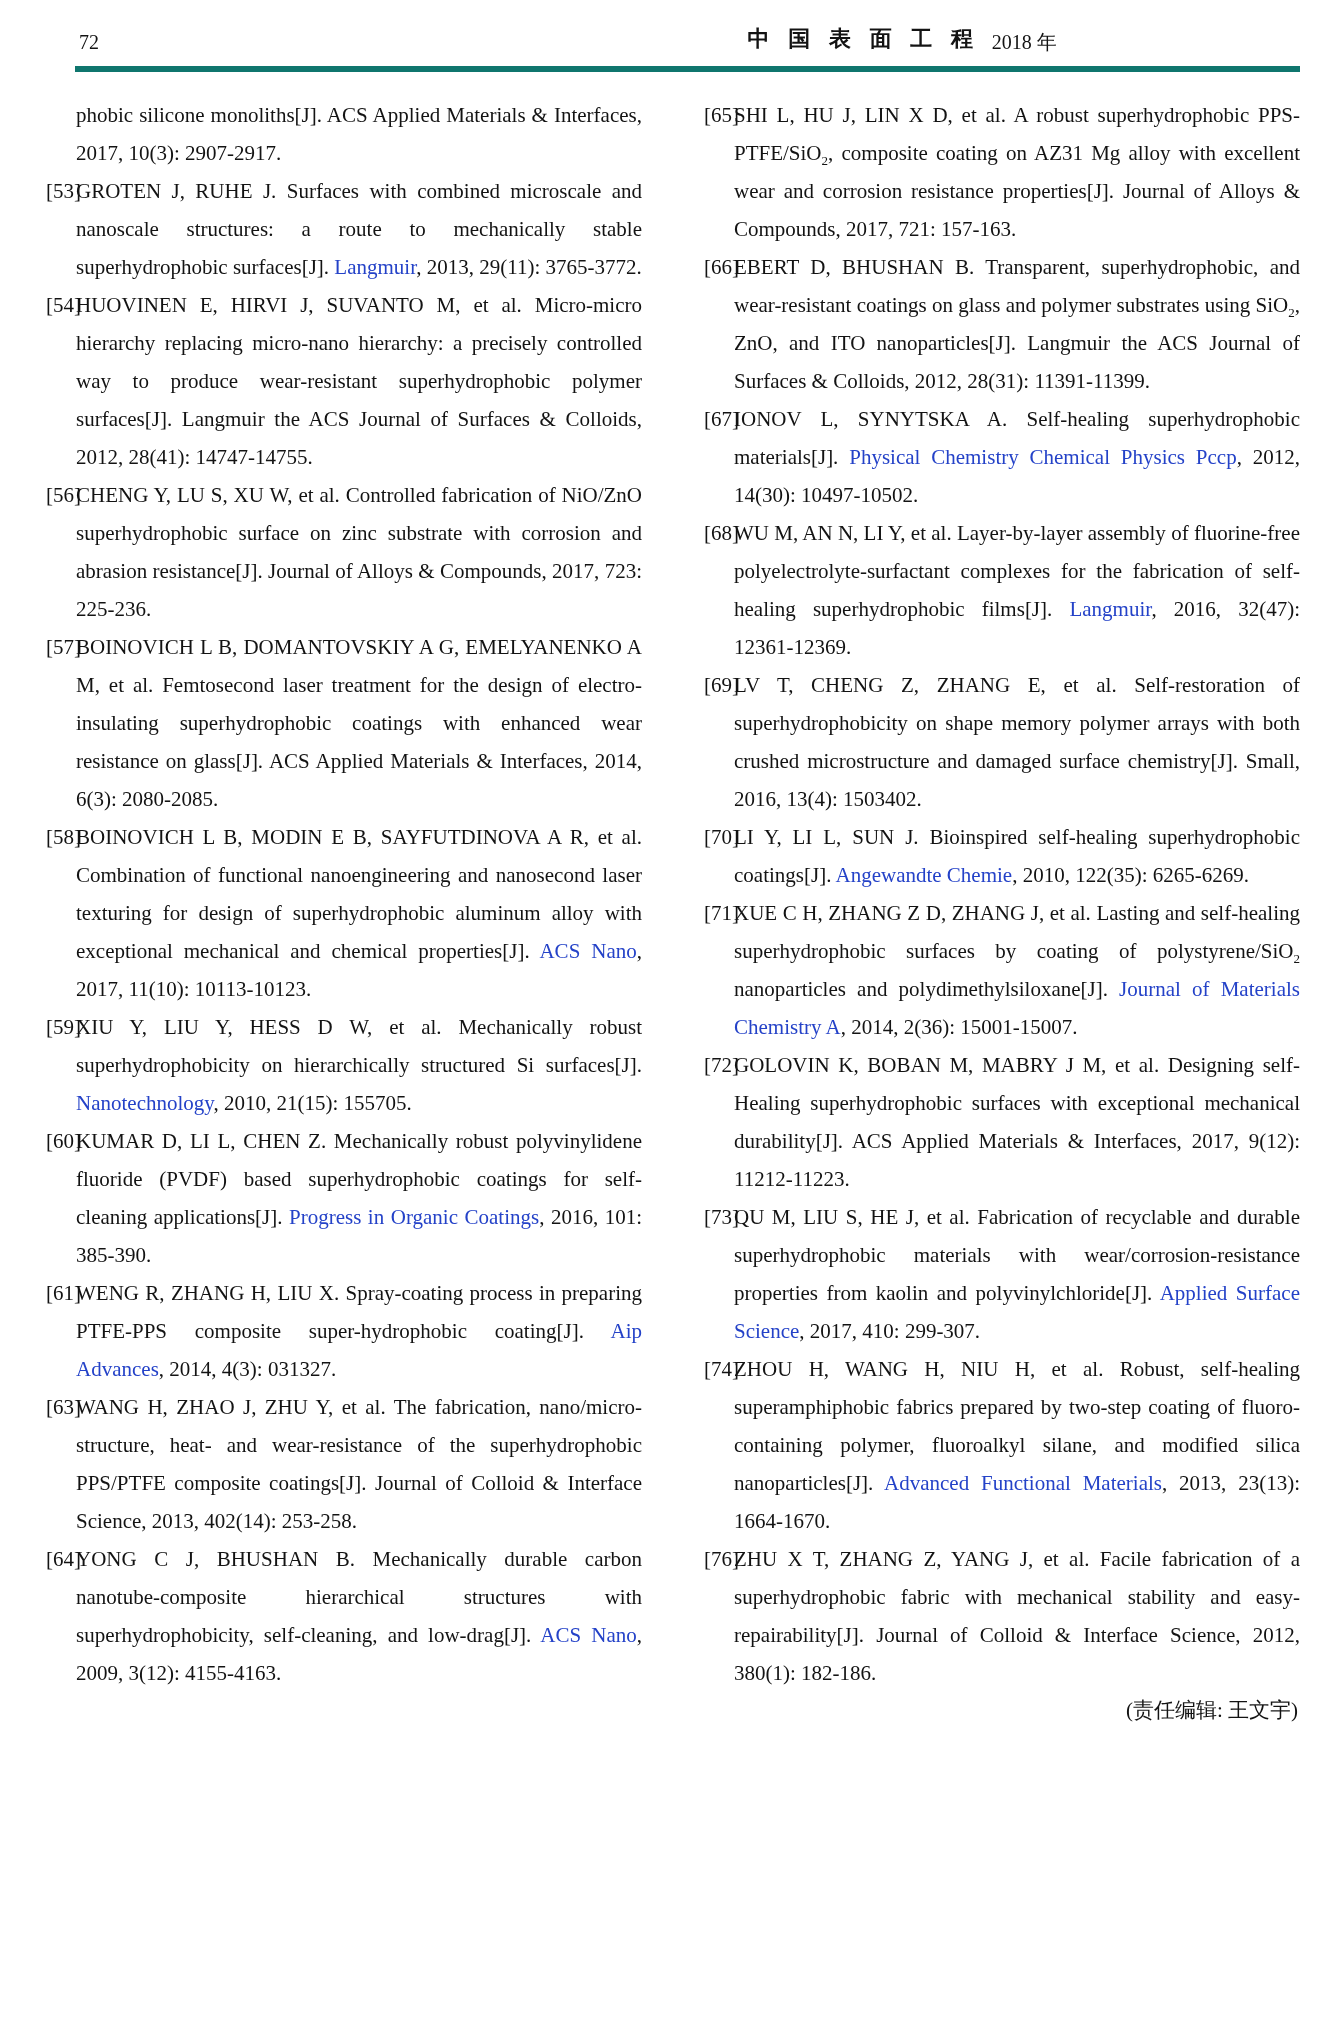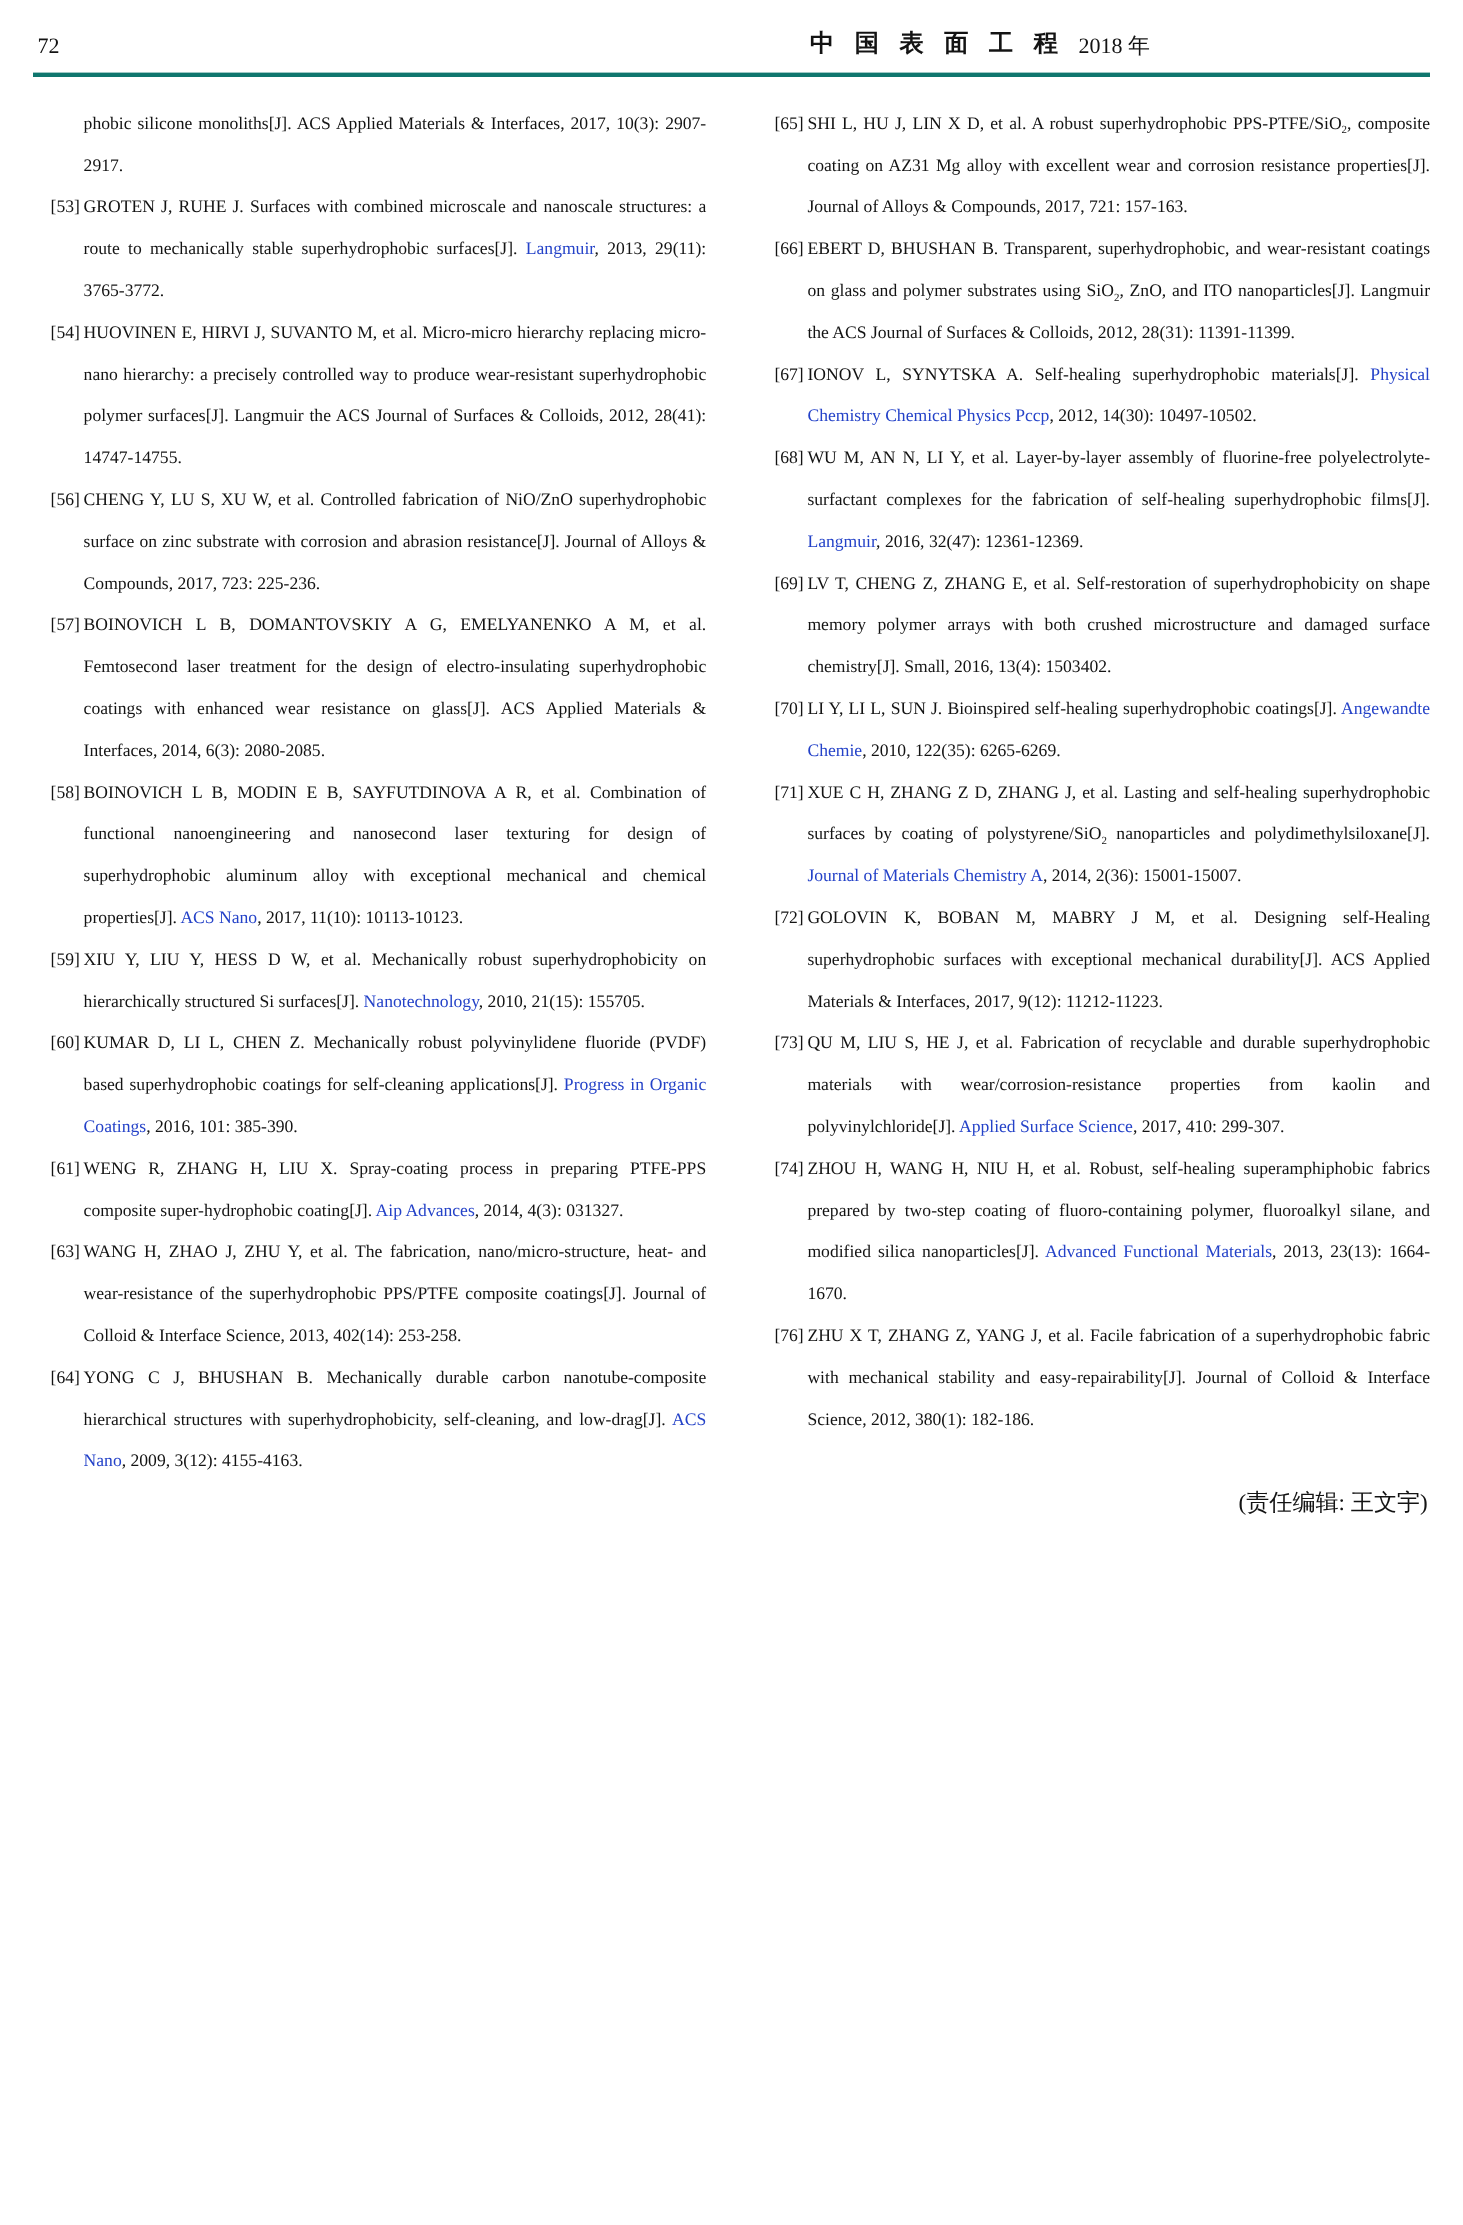--- a/index.html
+++ b/index.html
@@ -15,21 +15,22 @@
     width: 100%;
     height: 100%;
     padding: 24px 30px 0 30px;
     display: flex;
     flex-direction: column;
   }
   .page-header {
     display: flex;
     align-items: flex-end;
     padding: 0 4px 12px 4px;
-    border-bottom: 4px solid #0f766e;
+    border-bottom: 6px solid #0f766e;
+    margin-left: 45px;
   }
   .page-header .side {
     flex: 1;
     font-size: 20px;
     line-height: 24px;
   }
   .page-header .page-num { text-align: left; }
   .page-header .year { }
   .page-header .journal-title {
     flex: 2;
@@ -44,21 +45,21 @@
   .columns {
     display: flex;
     gap: 46px;
     margin-top: 24px;
   }
   .col { flex: 1; min-width: 0; }
   .ref {
     position: relative;
     padding-left: 46px;
     text-align: justify;
-    font-size: 16px;
+    font-size: 21px;
     line-height: 38px;
   }
   .ref-id {
     position: absolute;
     left: 16px;
     top: 0;
   }
   .journal-link {
     color: var(--link, #2442c8);
     text-decoration: none;

